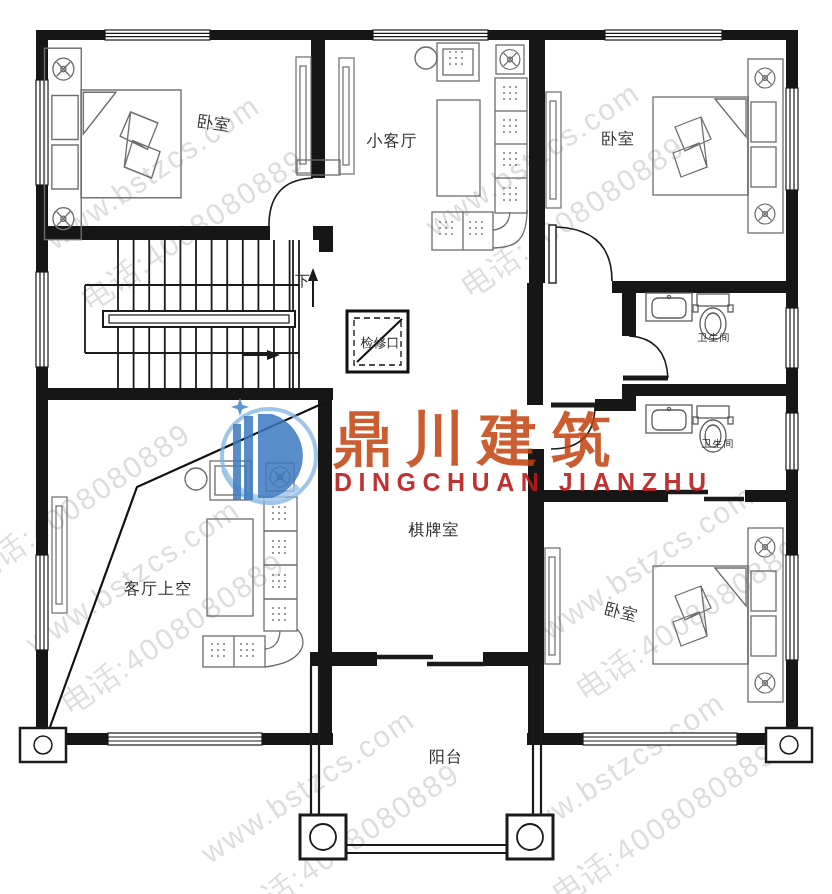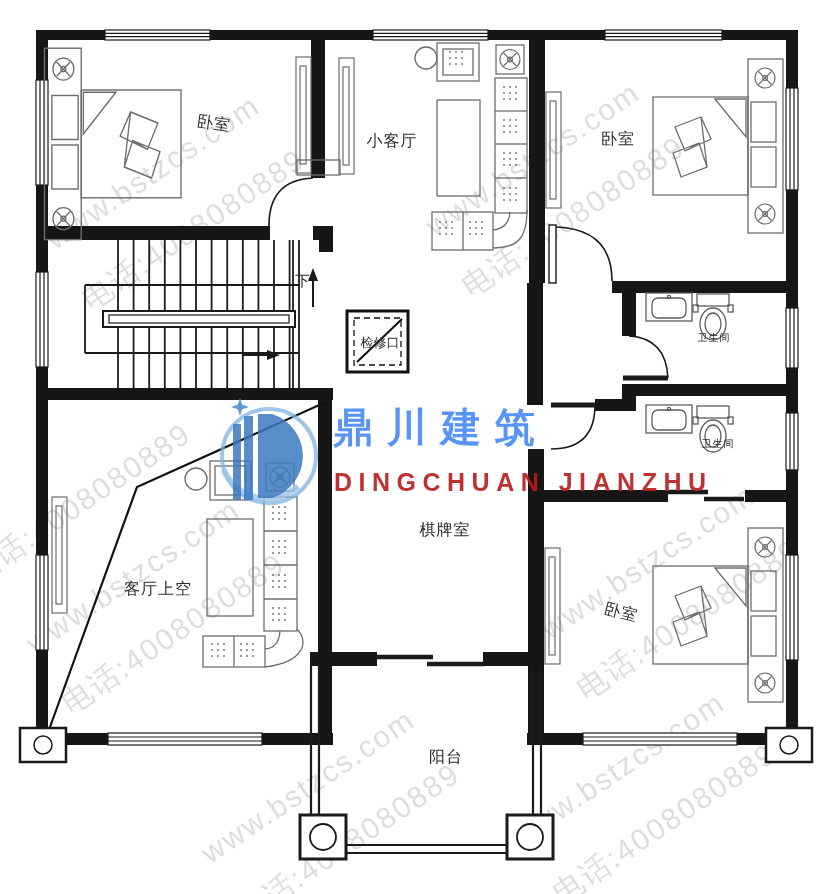--- a/index.html
+++ b/index.html
@@ -5,22 +5,22 @@
   html,body{margin:0;padding:0;background:#fff;}
   #canvas{position:relative;width:832px;height:894px;background:#ffffff;overflow:hidden;
           font-family:"Liberation Sans", sans-serif;}
   .wm{position:absolute;white-space:nowrap;color:#c7c7c7;opacity:.6;font-size:30px;
       letter-spacing:2px;transform-origin:0 0;transform:rotate(-34deg);pointer-events:none;}
   .rl{position:absolute;color:#2b2b2b;font-size:16px;letter-spacing:1px;white-space:nowrap;
       transform:translate(-50%,-50%);}
   .rl.small{font-size:10px;}
   .rl.tiny{font-size:13px;letter-spacing:0;}
   #plan{position:absolute;left:0;top:0;}
-  .brand-cn{position:absolute;left:333px;top:400px;font-size:40px;font-weight:700;
-      color:#3b82f6;opacity:.85;letter-spacing:14px;white-space:nowrap;
+  .brand-cn{position:absolute;left:333px;top:400px;font-size:59px;font-weight:700;
+      color:#c2410c;opacity:.85;letter-spacing:14px;white-space:nowrap;
       font-family:Liberation Sans, sans-serif;}
   .brand-en{position:absolute;left:334px;top:468px;font-size:25px;font-weight:700;
       color:#b91c1c;opacity:.9;letter-spacing:6.5px;white-space:nowrap;}
 </style>
 </head>
 <body>
 
 <div id="canvas">
 
   <div class="wm" style="left:40px;top:228px">www.bstzcs.com</div>
@@ -332,19 +332,19 @@
   </svg>
 
   <div class="brand-cn">鼎川建筑</div>
   <div class="brand-en">DINGCHUAN JIANZHU</div>
 
   <div class="rl" style="left:214px;top:124px;transform:translate(-50%,-50%) rotate(8deg)">卧室</div>
   <div class="rl" style="left:392px;top:141px">小客厅</div>
   <div class="rl" style="left:618px;top:139px">卧室</div>
   <div class="rl small" style="left:714px;top:338px">卫生间</div>
   <div class="rl small" style="left:718px;top:444px">卫生间</div>
-  <div class="rl" style="left:445px;top:530px">棋牌室</div>
+  <div class="rl" style="left:434px;top:530px">棋牌室</div>
   <div class="rl" style="left:158px;top:589px">客厅上空</div>
   <div class="rl" style="left:621px;top:613px;transform:translate(-50%,-50%) rotate(14deg)">卧室</div>
   <div class="rl" style="left:446px;top:757px">阳台</div>
   <div class="rl" style="left:303px;top:281px;font-size:15px">下</div>
   <div class="rl tiny" style="left:380px;top:343px">检修口</div>
 </div>
 
 </body></html>

